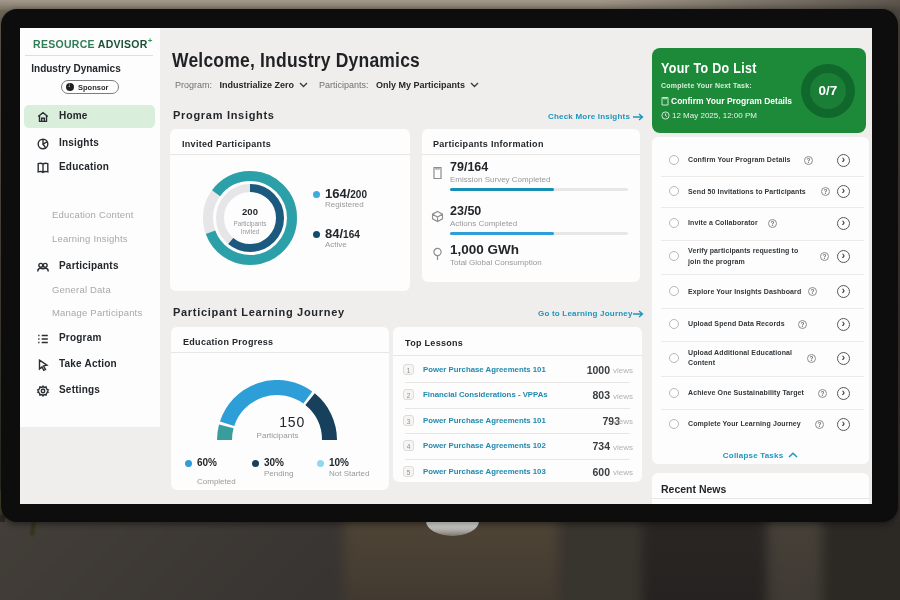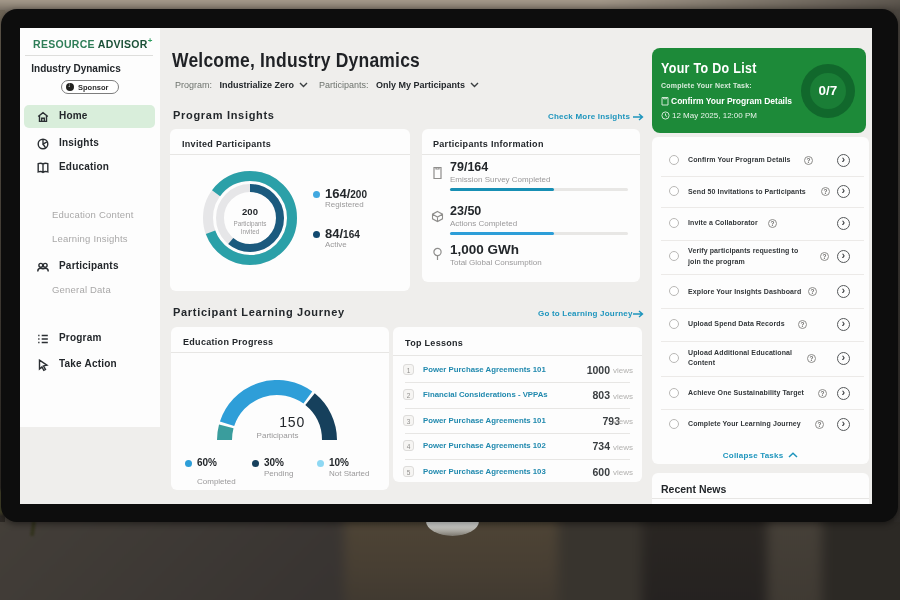--- a/index.html
+++ b/index.html
@@ -125,31 +125,41 @@
     <svg class="ic" viewBox="0 0 16 16">
         <circle cx="5.5" cy="6" r="2.2"></circle>
         <circle cx="10.5" cy="6" r="2.2"></circle>
         <path d="M2 13 C2 10.5 4 9.5 5.5 9.5 C7 9.5 8 10 8 10 C8 10 9 9.5 10.5 9.5 C12 9.5 14 10.5 14 13"></path>
       </svg>
     <span class="lb">Participants</span>
   </div>
   <div class="mi" style="top:251px;text-align:right;">
       <span class="sub">General Data</span>
     </div>
+  <div class="mi" style="top:274px;">
+      <span class="sub">Manage Participants</span>
+    </div>
   <div class="mi" style="top:299px;">
     <svg class="ic" viewBox="0 0 16 16">
         <path d="M2.5 4 H4 M2.5 8 H4 M2.5 12 H4 M6.5 4 H13.5 M6.5 8 H13.5 M6.5 12 H13.5"></path>
       </svg>
     <span class="lb">Program</span>
   </div>
   <div class="mi" style="top:325px;">
     <svg class="ic" viewBox="0 0 16 16">
         <path d="M4 2.5 L12.5 8.2 L8.6 9 L10.8 13 L8.9 14 L6.8 10.2 L4 12.6 Z"></path>
       </svg>
     <span class="lb">Take Action</span>
+  </div>
+  <div class="mi" style="top:351px;">
+    <svg class="ic" viewBox="0 0 16 16">
+        <circle cx="8" cy="8" r="2"></circle>
+        <path d="M8 2.5 L9.3 4 L11.5 3.4 L12 5.6 L14 6.7 L13 8 L14 9.3 L12 10.4 L11.5 12.6 L9.3 12 L8 13.5 L6.7 12 L4.5 12.6 L4 10.4 L2 9.3 L3 8 L2 6.7 L4 5.6 L4.5 3.4 L6.7 4 Z"></path>
+      </svg>
+    <span class="lb">Settings</span>
   </div>
 
   <div class="abs" id="h1">Welcome, Industry Dynamics</div>
   <div class="flt" style="left:155px;"><span class="l">Program:</span>&nbsp;&nbsp; <b>Industrialize Zero</b> &nbsp;<svg width="9" height="6" viewBox="0 0 9 6">
         <path d="M1 1 L4.5 4.5 L8 1" stroke="#3a3e41" stroke-width="1.4" fill="none"></path>
       </svg></div>
   <div class="flt" style="left:299px;"><span class="l">Participants:</span>&nbsp;&nbsp; <b>Only My Participants</b> &nbsp;<svg width="9" height="6" viewBox="0 0 9 6">
         <path d="M1 1 L4.5 4.5 L8 1" stroke="#3a3e41" stroke-width="1.4" fill="none"></path>
       </svg></div>
   <div class="sec" style="left:153px;top:81px;">Program Insights</div>

